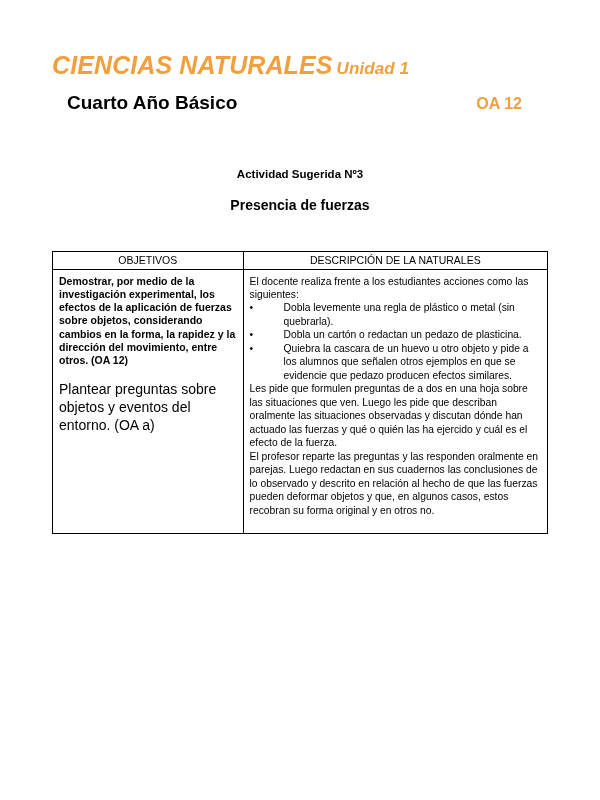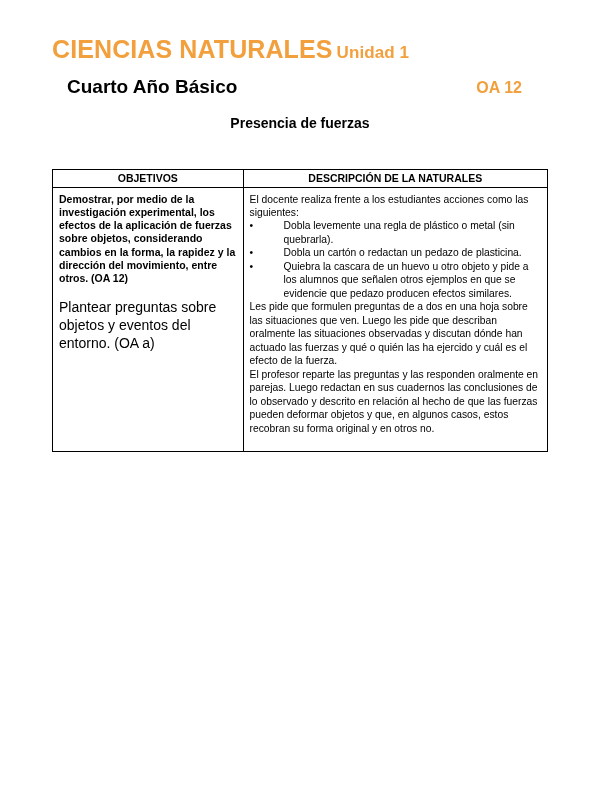--- a/index.html
+++ b/index.html
@@ -15,26 +15,27 @@
     overflow: hidden;
   }
   .page {
     position: relative;
     width: 600px;
     height: 800px;
     box-sizing: border-box;
     padding: 0 52px;
   }
   .header-line-1 {
-    margin-top: 36px;
+    margin-top: 52px;
     font-size: 25px;
     font-weight: bold;
     color: #f2a03d;
     letter-spacing: 0.1px;
     line-height: 1.1;
+    font-style: italic;
   }
   .header-line-1 .unidad {
     font-size: 17px;
     font-weight: bold;
     color: #f2a03d;
     margin-left: 4px;
   }
   .header-line-2 {
     margin-top: 12px;
     display: flex;
@@ -72,21 +73,21 @@
     table-layout: fixed;
   }
   table.main-table th,
   table.main-table td {
     border: 1px solid #000000;
     vertical-align: top;
   }
   table.main-table th {
     text-align: center;
     font-size: 10.5px;
-    font-weight: bold;
+    font-weight: normal;
     padding: 2px 0 3px 0;
   }
   col.col-obj { width: 38.5%; }
   col.col-desc { width: 61.5%; }
   td.cell {
     padding: 5px 6px 16px 6px;
   }
   .obj-strong {
     font-size: 10.5px;
     font-weight: bold;
@@ -125,20 +126,21 @@
 
   <div class="header-line-1">
     <span>CIENCIAS NATURALES</span><span class="unidad">Unidad 1</span>
   </div>
 
   <div class="header-line-2">
     <span class="curso">Cuarto Año Básico</span>
     <span class="oa-code">OA 12</span>
   </div>
 
+  <div class="activity-title">Actividad Sugerida Nº3</div>
   <div class="activity-subtitle">Presencia de fuerzas</div>
 
   <table class="main-table">
     <colgroup>
       <col class="col-obj">
       <col class="col-desc">
     </colgroup>
     <thead>
       <tr>
         <th>OBJETIVOS</th>

